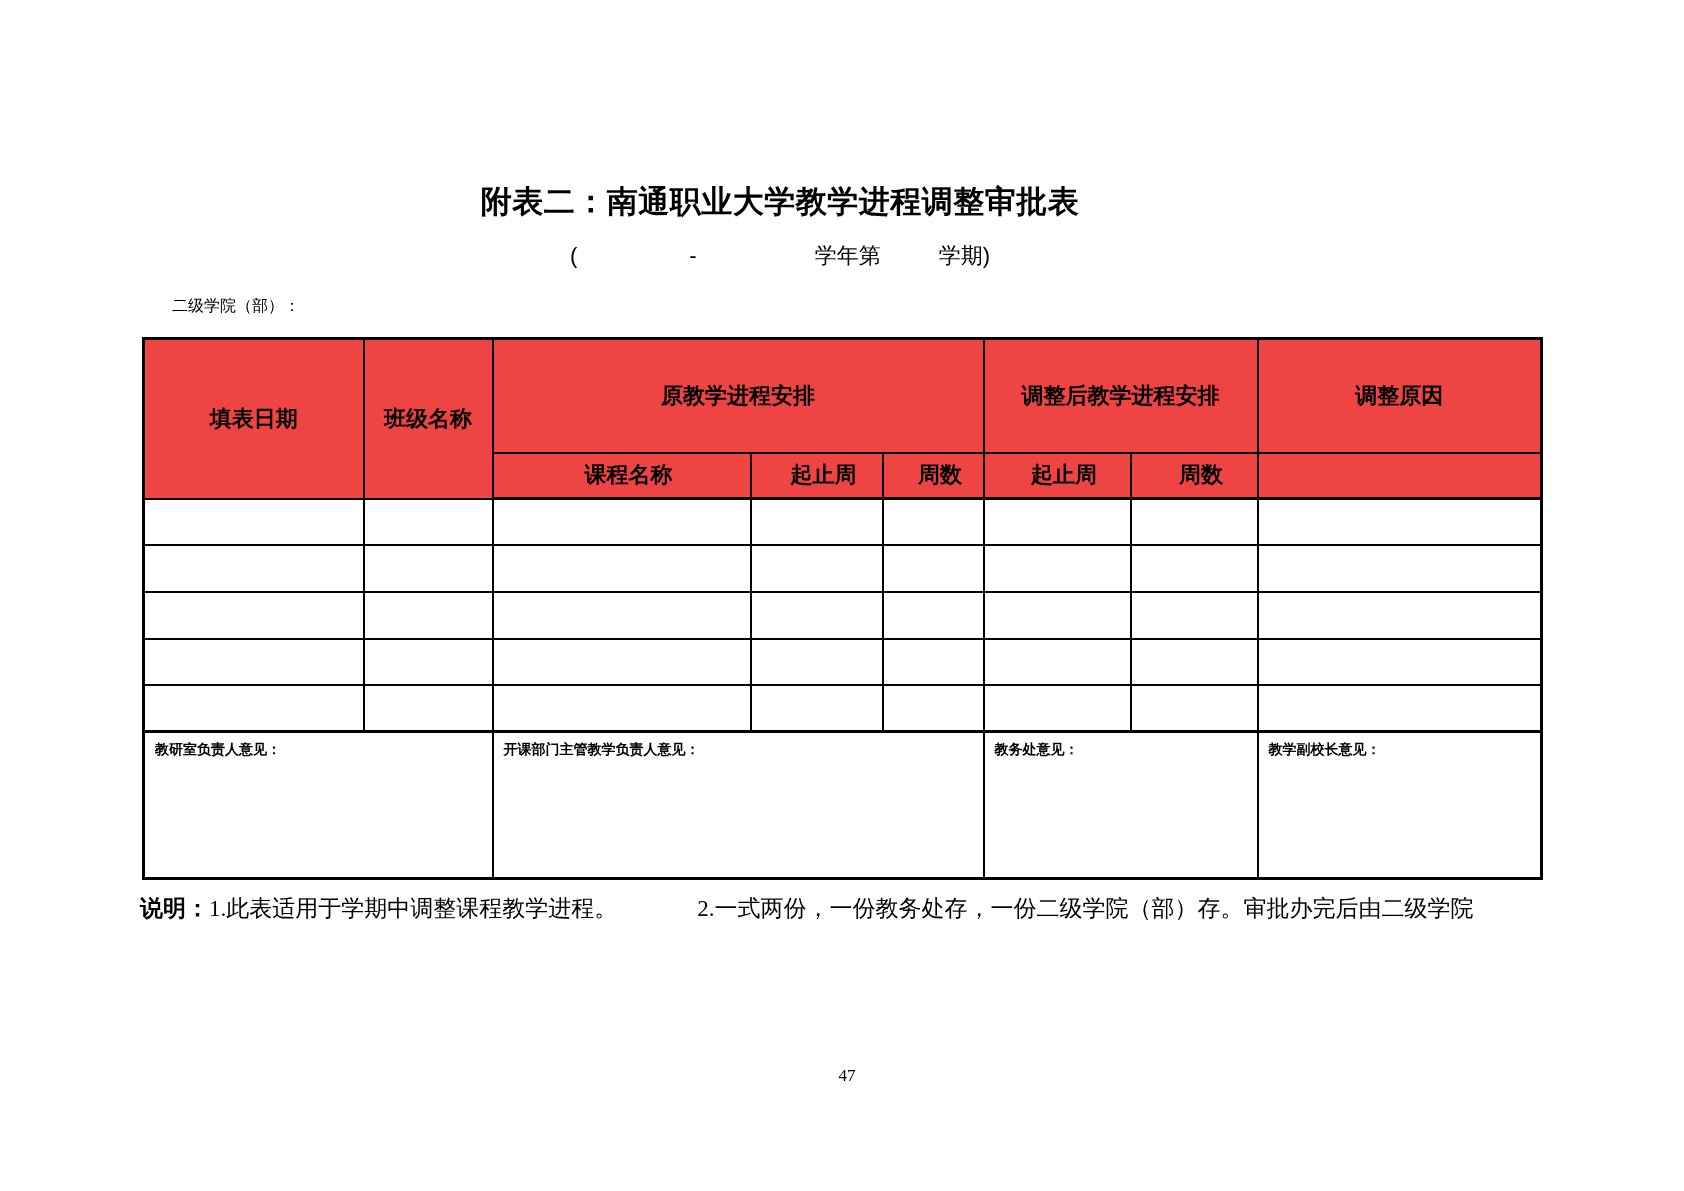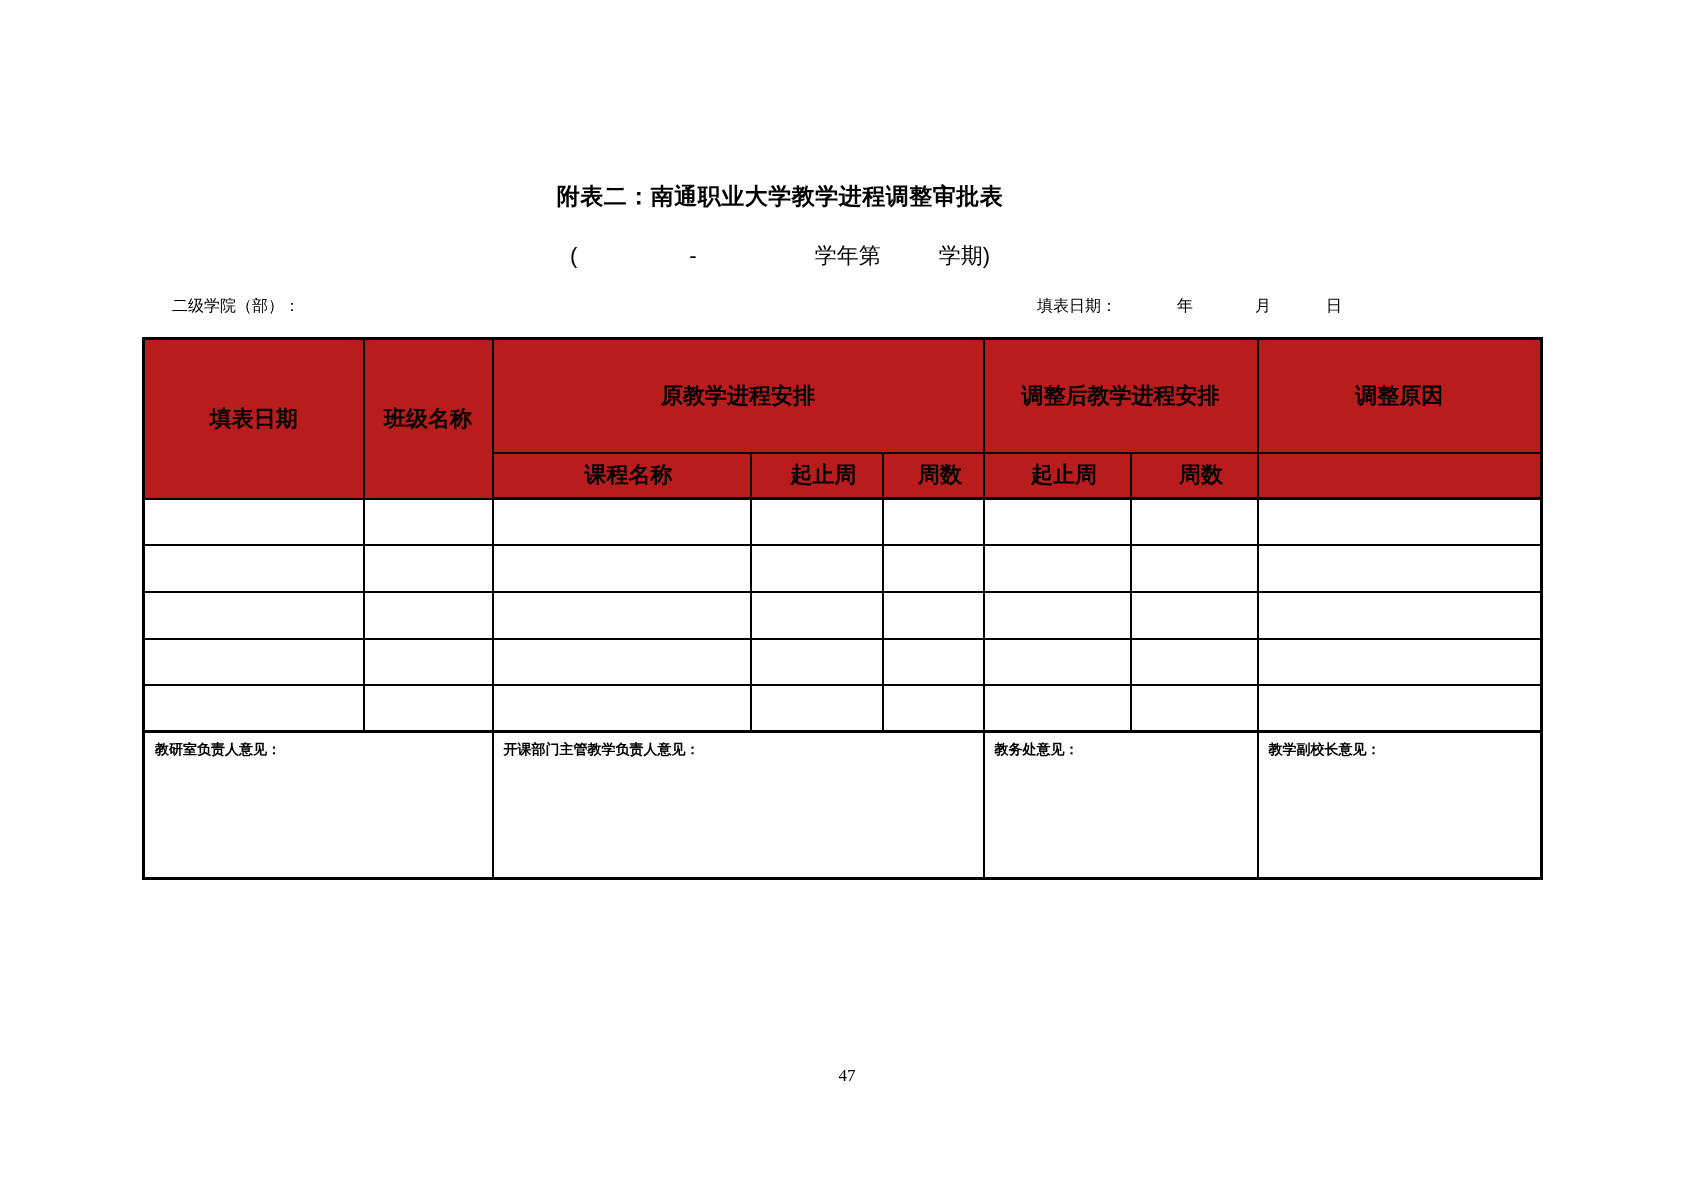--- a/index.html
+++ b/index.html
@@ -5,21 +5,21 @@
   * { margin:0; padding:0; box-sizing:border-box; }
   html,body { background:#ffffff; }
   body {
     width:1684px; height:1191px; position:relative;
     font-family:"Liberation Sans", sans-serif; color:#000;
   }
 
   
   .doc-title {
     position:absolute; top:181px; left:0; width:1560px;
-    text-align:center; font-size:23px; font-weight:bold; letter-spacing:0.5px;
+    text-align:center; font-size:31px; font-weight:bold; letter-spacing:0.5px;
   }
   .doc-subtitle {
     position:absolute; top:241px; left:0; width:1560px;
     display:flex; justify-content:center; align-items:baseline; font-size:22px;
   }
   .doc-subtitle .sub-dash      { margin-left:112px; }
   .doc-subtitle .sub-year-lbl  { margin-left:118px; }
   .doc-subtitle .sub-term-lbl  { margin-left:58px;  }
 
   
@@ -34,21 +34,21 @@
   table.approval {
     position:absolute; left:142px; top:337px; width:1398px;
     border-collapse:collapse; table-layout:fixed;
     border:3px solid #000;
   }
   table.approval th, table.approval td {
     border:2px solid #000; text-align:center; vertical-align:middle;
     font-size:22px; overflow:hidden;
   }
   table.approval th {
-    background:#b91c1c; font-weight:bold;
+    background:#ef4444; font-weight:bold;
   }
   tr.hdr-row-1 { height:114px; }
   tr.hdr-row-2 { height:46px; }
   tr.hdr-row-2 th { border-bottom:3px solid #000;padding-left:14px; }
   tr.body-row  { height:47px; }
   tr.opinion-row { height:147px; }
   tr.opinion-row td {
     border-top:3px solid #000;
     vertical-align:top; text-align:left; padding:8px 10px;
     font-family:"Liberation Serif", serif; font-weight:bold; font-size:14px;
@@ -76,26 +76,20 @@
 
 <div class="doc-subtitle">
   <span class="sub-open">(</span>
   <span class="sub-dash">-</span>
   <span class="sub-year-lbl">学年第</span>
   <span class="sub-term-lbl">学期)</span>
 </div>
 
 <div class="info-line">
   <span class="college-label">二级学院（部）：</span>
-  <span class="date-group">
-    <span>填表日期：</span>
-    <span class="dg-year">年</span>
-    <span class="dg-month">月</span>
-    <span class="dg-day">日</span>
-  </span>
 </div>
 
 <table class="approval">
   <colgroup>
     <col style="width:220px">
       <col style="width:129px">
       <col style="width:258px">
       <col style="width:132px">
     <col style="width:101px">
       <col style="width:147px">
@@ -171,15 +165,16 @@
   <tr class="opinion-row">
     <td colspan="2">教研室负责人意见：</td>
     <td colspan="3">开课部门主管教学负责人意见：</td>
     <td colspan="2">教务处意见：</td>
     <td class="thick-left">教学副校长意见：</td>
   </tr>
 </tbody>
   </table>
 
 <div class="notes">
+  <div><span class="notes-label">说明：</span><span>1.此表适用于学期中调整课程教学进程。</span><span class="note-spacer"></span><span>2.一式两份，一份教务处存，一份二级学院（部）存。审批办完后由二级学院</span></div>
 </div>
 
 <div class="page-number">47</div>
 
 </body></html>

